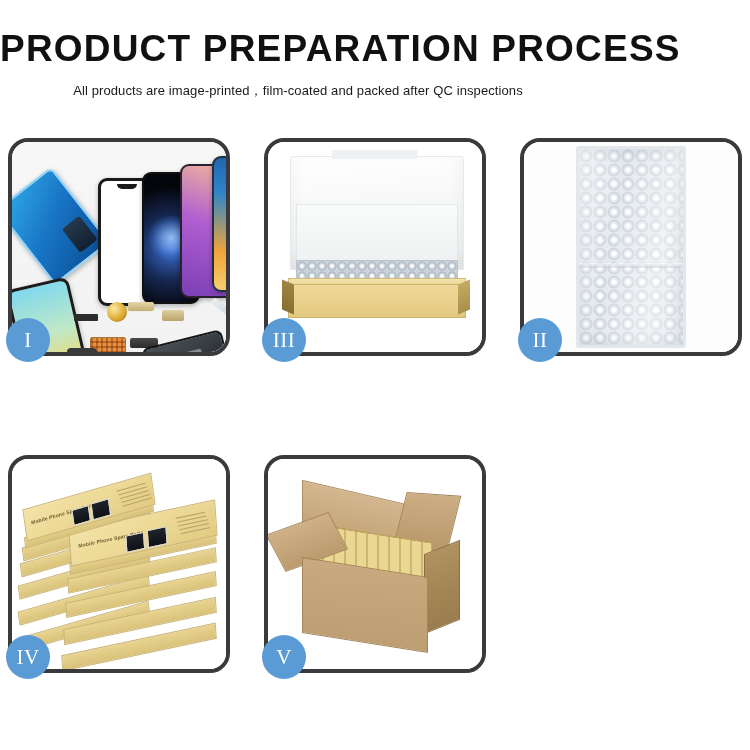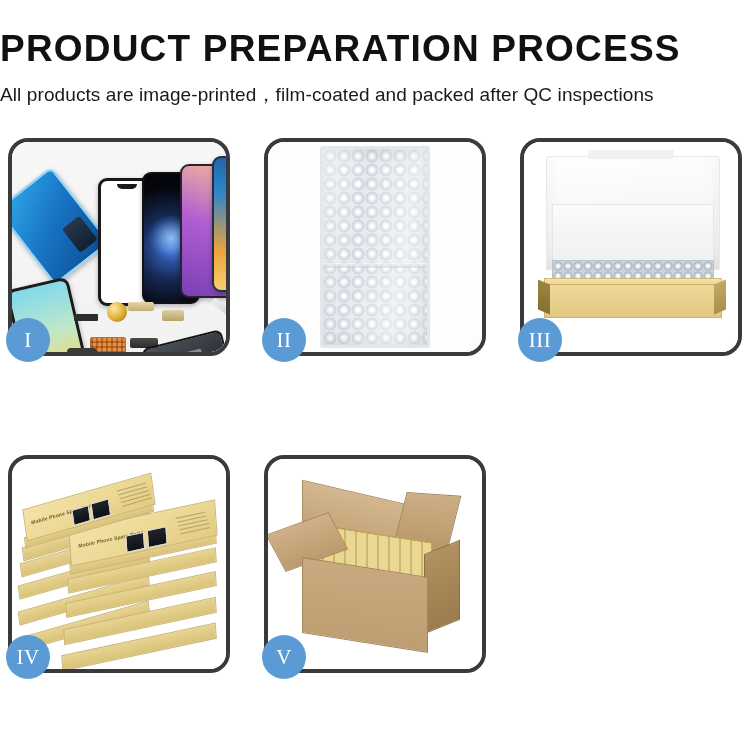--- a/index.html
+++ b/index.html
@@ -13,21 +13,21 @@
   .page{width:596px;height:750px;position:relative;}
 
   
   .header{width:100%;text-align:center;padding-top:30px;box-sizing:border-box;}
   .title{
     font-size:37px;font-weight:700;color:#111;
     letter-spacing:1.2px;line-height:1.05;
     white-space:nowrap;
   }
   .subtitle{
-    margin-top:13px;font-size:19px;color:#1a1a1a;font-weight:400;
+    margin-top:13px;font-size:13px;color:#1a1a1a;font-weight:400;
     letter-spacing:.1px;white-space:nowrap;
   }
 
   
   .grid{
     position:absolute;left:8px;top:138px;
     width:734px;
     display:grid;
     grid-template-columns:222px 222px 222px;
     grid-template-rows:218px 218px;
@@ -245,41 +245,41 @@
         <div class="part p-flexd"></div>
 
         <div class="part p-chassis"></div>
         <div class="part p-driver"></div>
 
       </div>
       <div class="badge">I</div>
     </div>
 
     <div class="card">
-      <div class="card-inner c2">
-        <div class="bubblewrap">
-          <div class="bw-sheen"></div>
-          <div class="bw-seam"></div>
-        </div>
-      </div>
-      <div class="badge">II</div>
-    </div>
-
-    <div class="card">
       <div class="card-inner c3">
         <div class="k3-lid"></div>
         <div class="k3-lidtab"></div>
         <div class="k3-foam"></div>
         <div class="k3-bubbles"></div>
         <div class="k3-lip"></div>
         <div class="k3-front"></div>
         <div class="k3-lend"></div>
         <div class="k3-rend"></div>
       </div>
       <div class="badge">III</div>
+    </div>
+
+    <div class="card">
+      <div class="card-inner c2">
+        <div class="bubblewrap">
+          <div class="bw-sheen"></div>
+          <div class="bw-seam"></div>
+        </div>
+      </div>
+      <div class="badge">II</div>
     </div>
 
     <div class="card">
       <div class="card-inner c4">
         <div class="stackwrap">
           <div class="ybox yb-side b11"></div>
           <div class="ybox yb-side b10"></div>
           <div class="ybox yb-side b9"></div>
           <div class="ybox yb-side b8"></div>
           <div class="ybox yb-side b7"></div>

